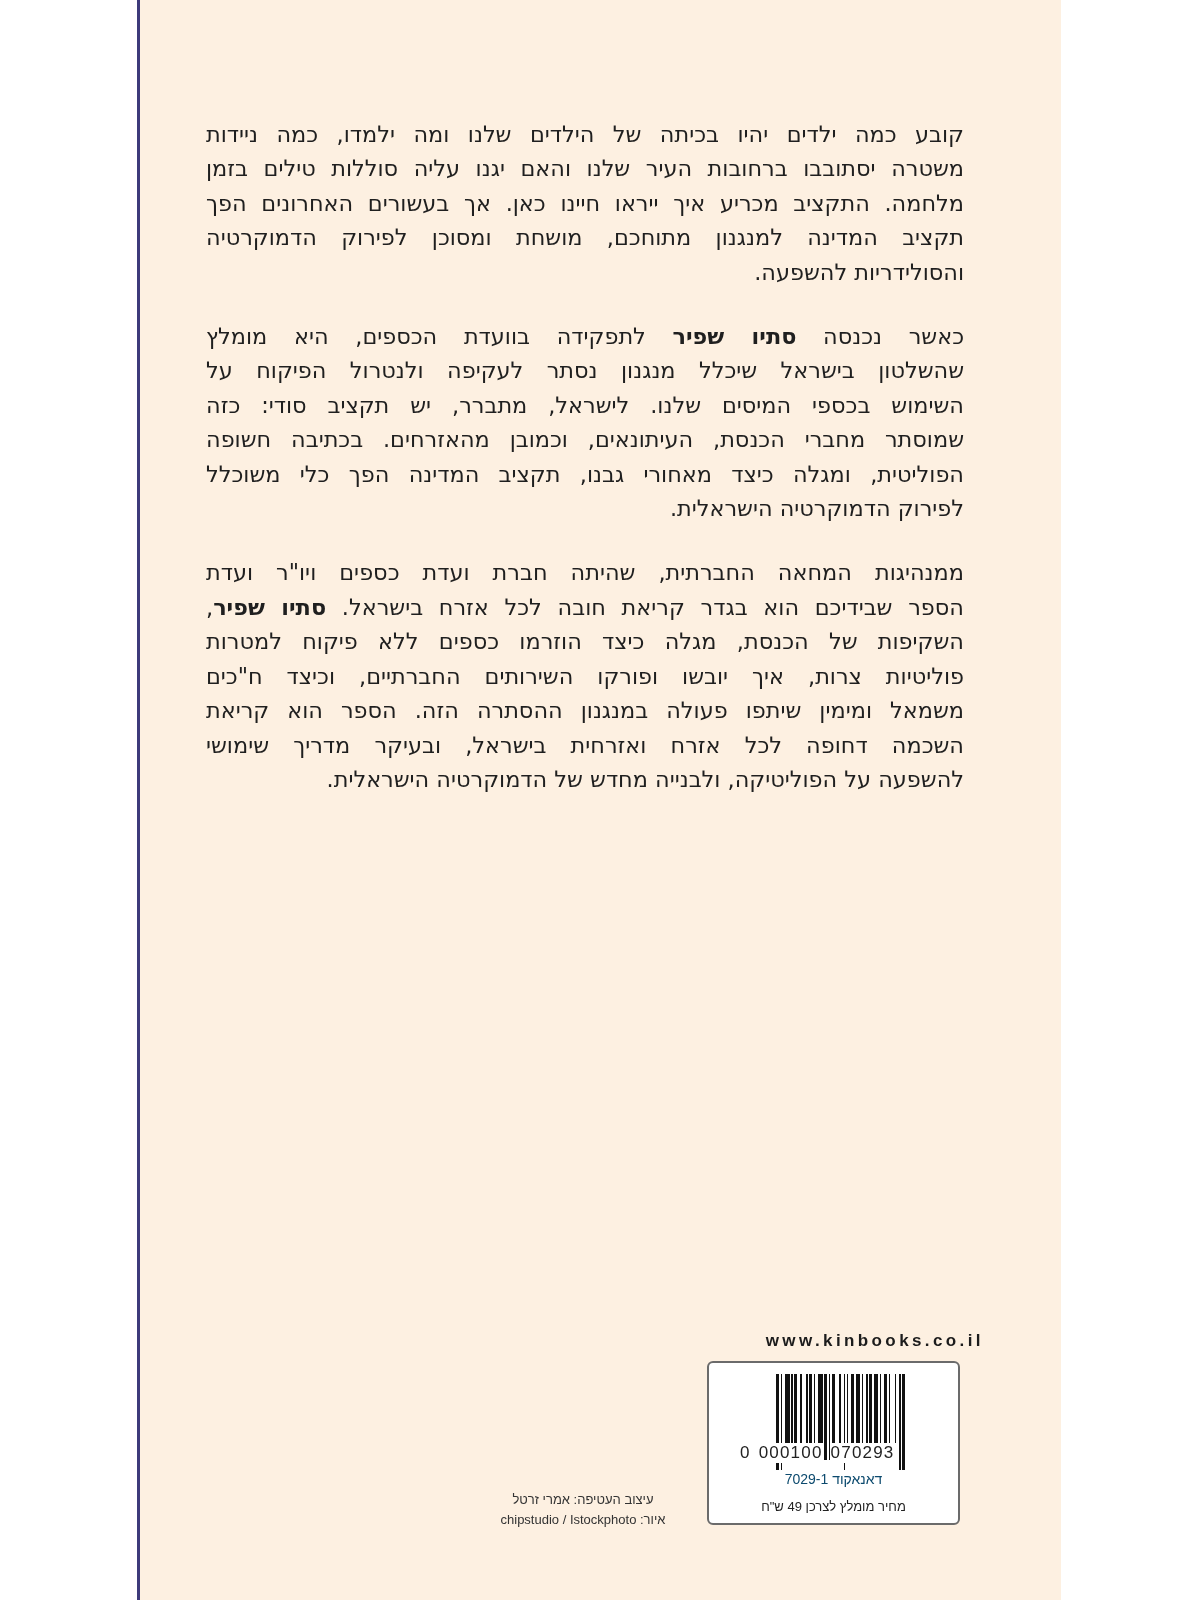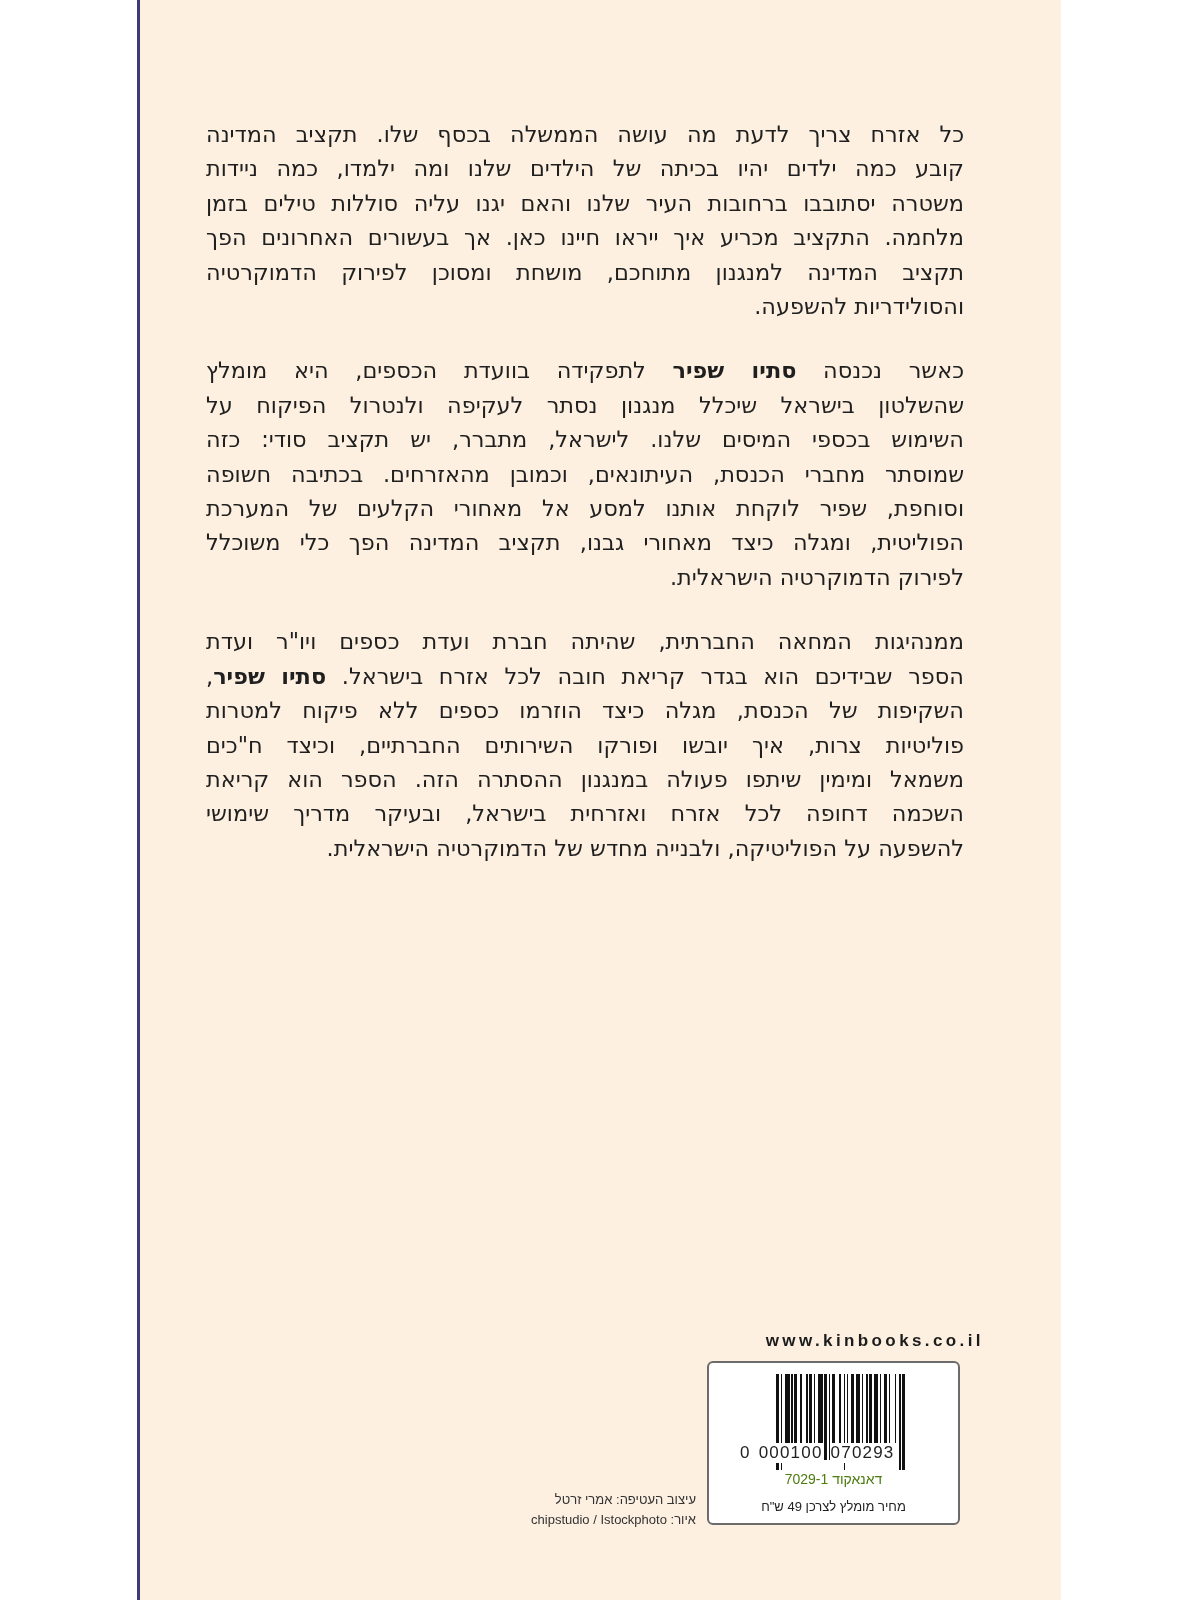--- a/index.html
+++ b/index.html
@@ -73,21 +73,21 @@
       display: flex; gap: 6px;
     }
     .barcode-digits span { background: #fff; padding: 0 1px; }
     .danacode {
       position: absolute;
       left: 0; right: 0; top: 108px;
       text-align: center;
       direction: rtl;
       font-family: "Liberation Sans", sans-serif;
       font-size: 14px;
-      color: #4d7c0f;
+      color: #0c4a6e;
     }
     .price {
       position: absolute;
       left: 0; right: 0; top: 136px;
       text-align: center;
       direction: rtl;
       font-family: "Liberation Sans", sans-serif;
       font-size: 13px;
       color: #222;
     }
@@ -95,43 +95,41 @@
       position: absolute;
       left: 470px; top: 1490px;
       width: 226px;
       direction: rtl;
       text-align: right;
       font-family: "Liberation Sans", sans-serif;
       font-size: 13px;
       line-height: 20px;
       color: #333;
     }
-    .credits div { white-space: nowrap; }
+    .credits div { white-space: nowrap; text-align: center; }
   </style>
 </head>
 <body>
 
 <div class="cover">
 </div>
 
 <div class="blurb">
   <p>
-    <span class="line">כל אזרח צריך לדעת מה עושה הממשלה בכסף שלו. תקציב המדינה</span>
     <span class="line">קובע כמה ילדים יהיו בכיתה של הילדים שלנו ומה ילמדו, כמה ניידות</span>
     <span class="line">משטרה יסתובבו ברחובות העיר שלנו והאם יגנו עליה סוללות טילים בזמן</span>
     <span class="line">מלחמה. התקציב מכריע איך ייראו חיינו כאן. אך בעשורים האחרונים הפך</span>
     <span class="line">תקציב המדינה למנגנון מתוחכם, מושחת ומסוכן לפירוק הדמוקרטיה</span>
     <span class="line last">והסולידריות להשפעה.</span>
   </p>
   <p>
     <span class="line"><span>כאשר נכנסה </span><b>סתיו שפיר</b><span> לתפקידה בוועדת הכספים, היא מומלץ</span></span>
     <span class="line">שהשלטון בישראל שיכלל מנגנון נסתר לעקיפה ולנטרול הפיקוח על</span>
     <span class="line">השימוש בכספי המיסים שלנו. לישראל, מתברר, יש תקציב סודי: כזה</span>
     <span class="line">שמוסתר מחברי הכנסת, העיתונאים, וכמובן מהאזרחים. בכתיבה חשופה</span>
-    <span class="line">וסוחפת, שפיר לוקחת אותנו למסע אל מאחורי הקלעים של המערכת</span>
     <span class="line">הפוליטית, ומגלה כיצד מאחורי גבנו, תקציב המדינה הפך כלי משוכלל</span>
     <span class="line last">לפירוק הדמוקרטיה הישראלית.</span>
   </p>
   <p>
     <span class="line">ממנהיגות המחאה החברתית, שהיתה חברת ועדת כספים ויו"ר ועדת</span>
     <span class="line"><span>הספר שבידיכם הוא בגדר קריאת חובה לכל אזרח בישראל. </span><b>סתיו שפיר</b><span>,</span></span>
     <span class="line">השקיפות של הכנסת, מגלה כיצד הוזרמו כספים ללא פיקוח למטרות</span>
     <span class="line">פוליטיות צרות, איך יובשו ופורקו השירותים החברתיים, וכיצד ח"כים</span>
     <span class="line">משמאל ומימין שיתפו פעולה במנגנון ההסתרה הזה. הספר הוא קריאת</span>
     <span class="line">השכמה דחופה לכל אזרח ואזרחית בישראל, ובעיקר מדריך שימושי</span>

